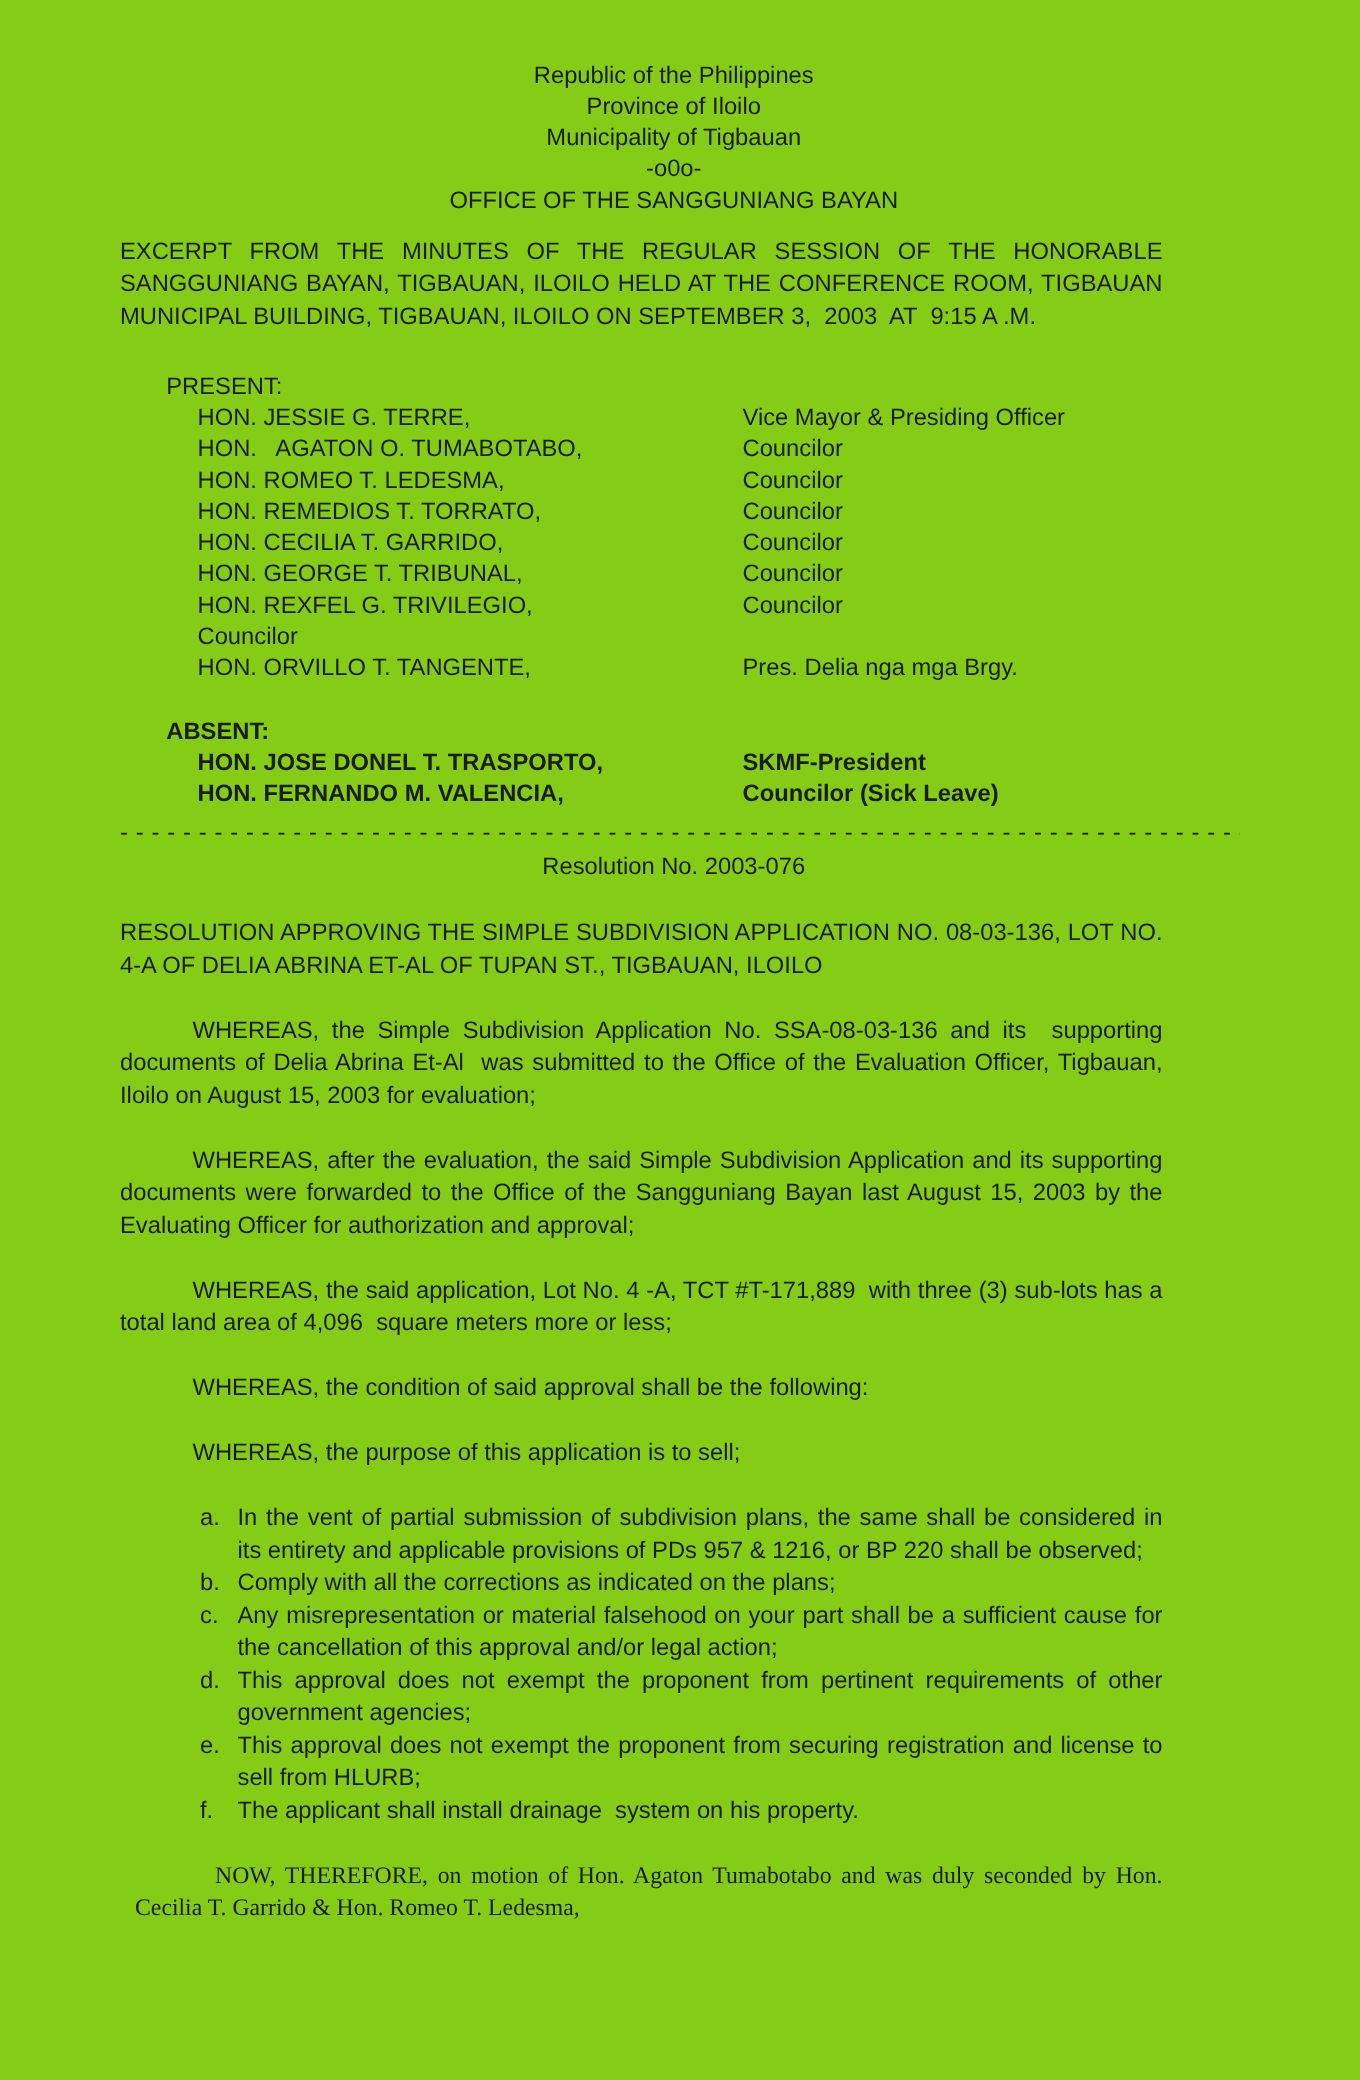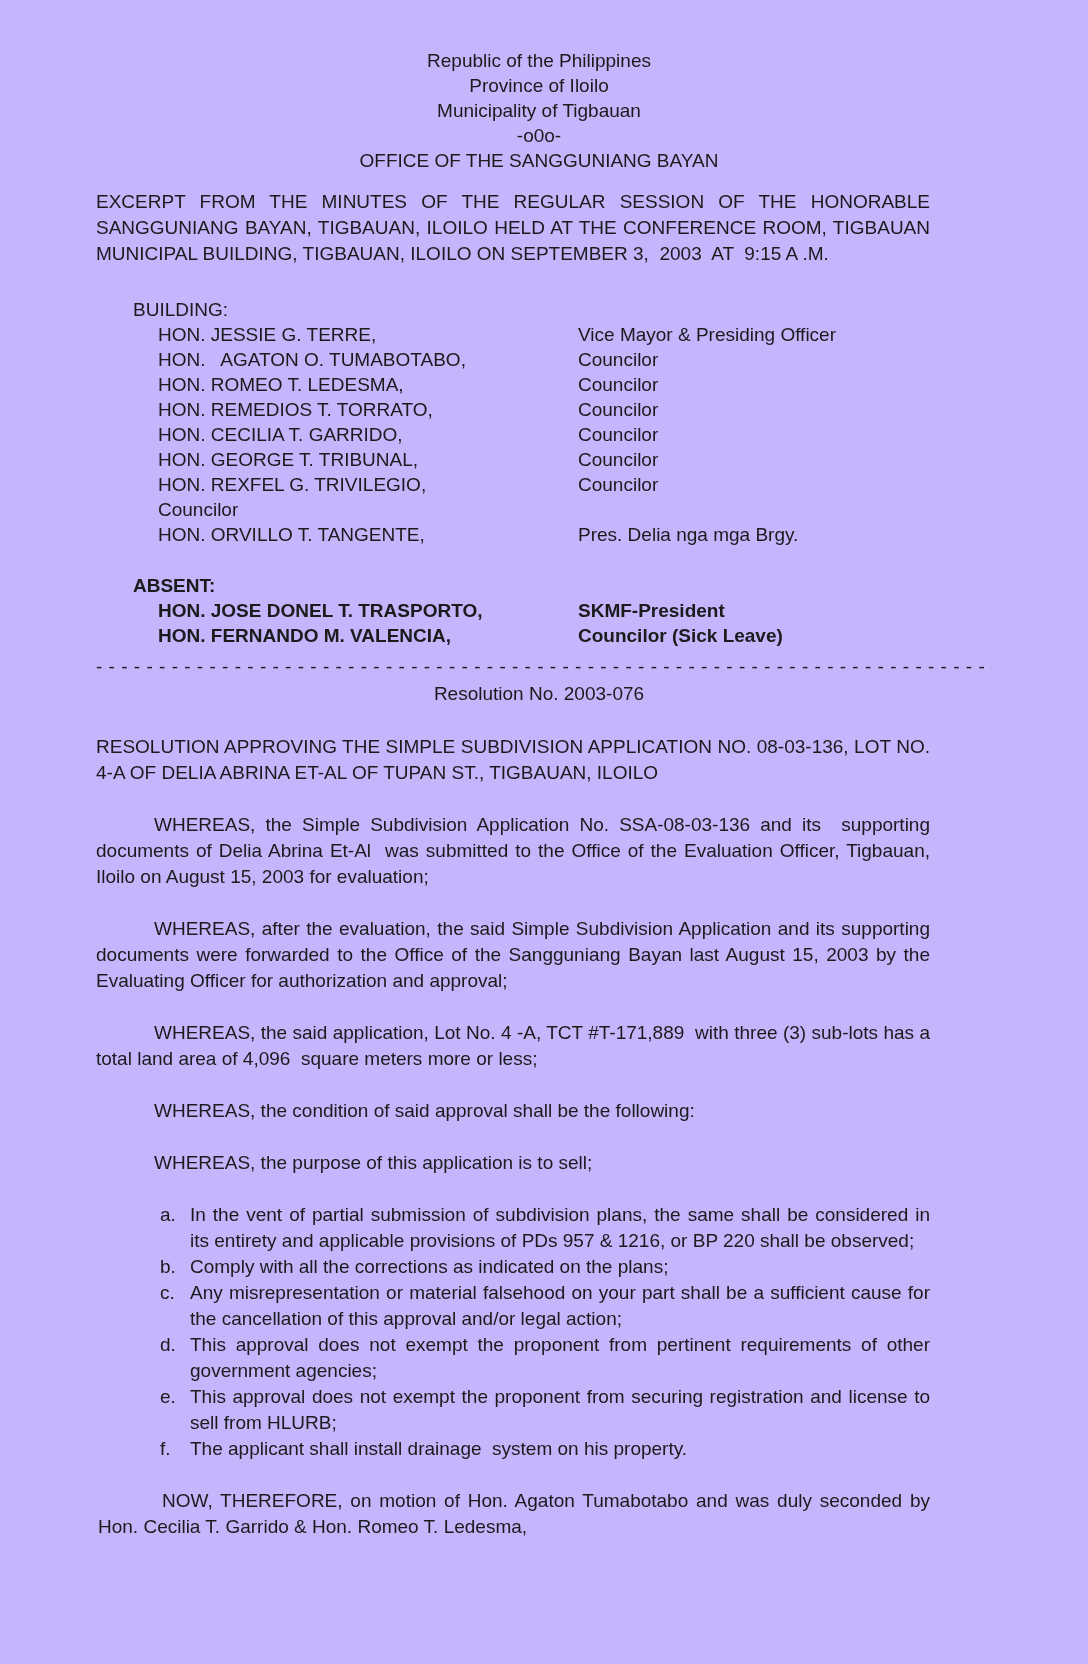--- a/index.html
+++ b/index.html
@@ -1,40 +1,40 @@
 <!DOCTYPE html>
 <html><head>
 <meta charset="utf-8">
 <style>
   html, body { margin: 0; padding: 0; background: #ffffff; }
   .page {
     position: relative;
     width: 1088px;
     height: 1664px;
     margin: 0 auto;
-    background: #c4b5fd;
+    background: #84cc16;
     color: #1b1b1b;
     font-family: "Liberation Sans", sans-serif;
     font-size: 19px;
     line-height: 25px;
     box-sizing: border-box;
     padding: 48px 158px 0 96px;
     overflow: hidden;
   }
   .doc-header { text-align: center; margin-right: -52px; }
   .doc-header div { white-space: pre; }
   .excerpt {
     margin: 16px 0 0 0;
     text-align: justify;
     white-space: pre-wrap;
     line-height: 26px;
   }
   .att-section { margin-top: 30px; }
   .att-label { padding-left: 37px; }
-  .att-row { display: flex; padding-left: 62px; }
+  .att-row { display: flex; padding-left: 62px; gap: 16px; }
   .att-name { width: 420px; flex: none; white-space: pre; }
   .att-pos { flex: 1; white-space: pre; }
   .divider {
     margin-top: 6px;
     margin-right: -62px;
     white-space: nowrap;
     overflow: hidden;
     letter-spacing: 0.5px;
   }
   .res-no { text-align: center; margin-right: -52px; margin-top: 2px; }
@@ -49,44 +49,45 @@
     text-align: justify;
     white-space: pre-wrap;
     text-indent: 58px;
     line-height: 26px;
   }
   .cond-list { margin-top: 26px; }
   .cond-row { display: flex; padding-left: 64px; line-height: 26px; }
   .cond-letter { width: 30px; flex: none; }
   .cond-text { flex: 1; text-align: justify; white-space: pre-wrap; }
   .closing {
-    margin: 26px 0 0 2px;
+    margin: 26px 0 0 12px;
     text-align: justify;
     white-space: pre-wrap;
     text-indent: 64px;
     line-height: 26px;
+    font-family: Liberation Serif, serif;
   }
 </style>
 </head>
 <body>
 
 <div class="page">
 
   <header class="doc-header">
     <div>Republic of the Philippines</div>
     <div>Province of Iloilo</div>
     <div>Municipality of Tigbauan</div>
     <div>-o0o-</div>
     <div>OFFICE OF THE SANGGUNIANG BAYAN</div>
   </header>
 
   <p class="excerpt">EXCERPT FROM THE MINUTES OF THE REGULAR SESSION OF THE HONORABLE SANGGUNIANG BAYAN, TIGBAUAN, ILOILO HELD AT THE CONFERENCE ROOM, TIGBAUAN MUNICIPAL BUILDING, TIGBAUAN, ILOILO ON SEPTEMBER 3,  2003  AT  9:15 A .M.</p>
 
   <section class="att-section">
-    <div class="att-label">BUILDING:</div>
+    <div class="att-label">PRESENT:</div>
     <div class="att-row">
       <span class="att-name">HON. JESSIE G. TERRE,</span>
       <span class="att-pos">Vice Mayor &amp; Presiding Officer</span>
     </div>
     <div class="att-row">
       <span class="att-name">HON.   AGATON O. TUMABOTABO,</span>
       <span class="att-pos">Councilor</span>
     </div>
     <div class="att-row">
       <span class="att-name">HON. ROMEO T. LEDESMA,</span>

